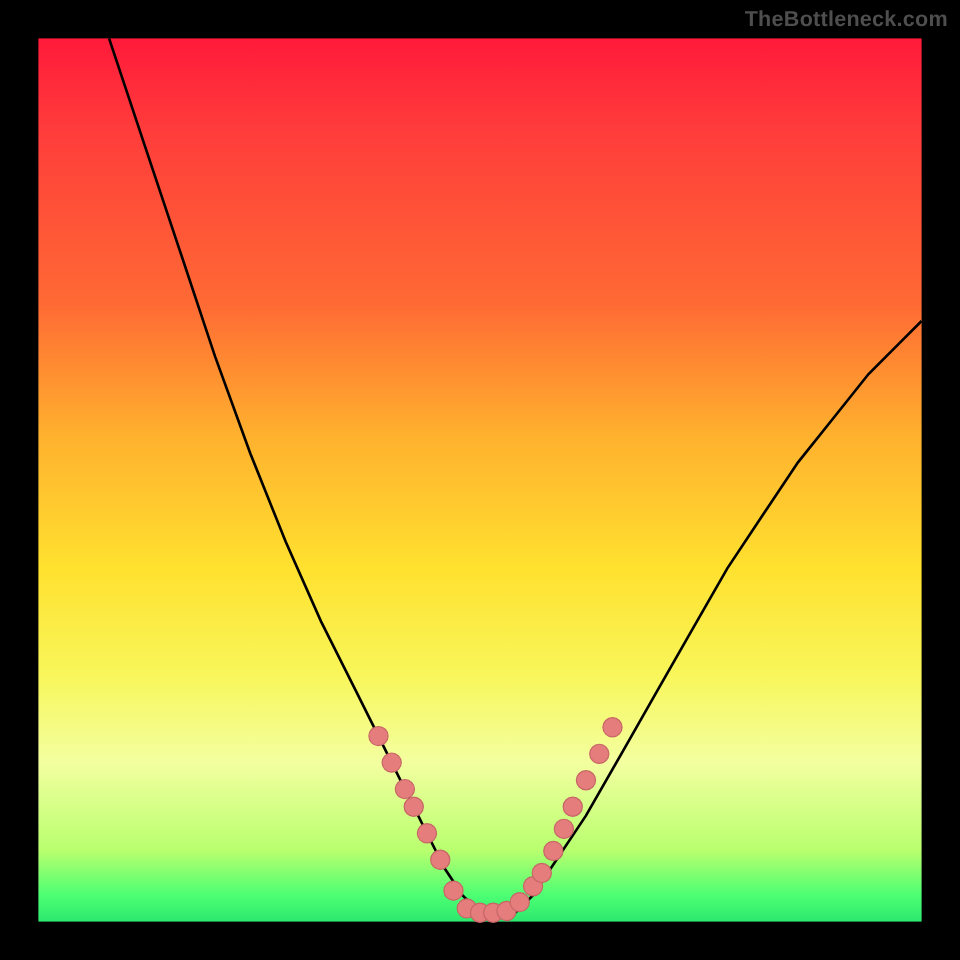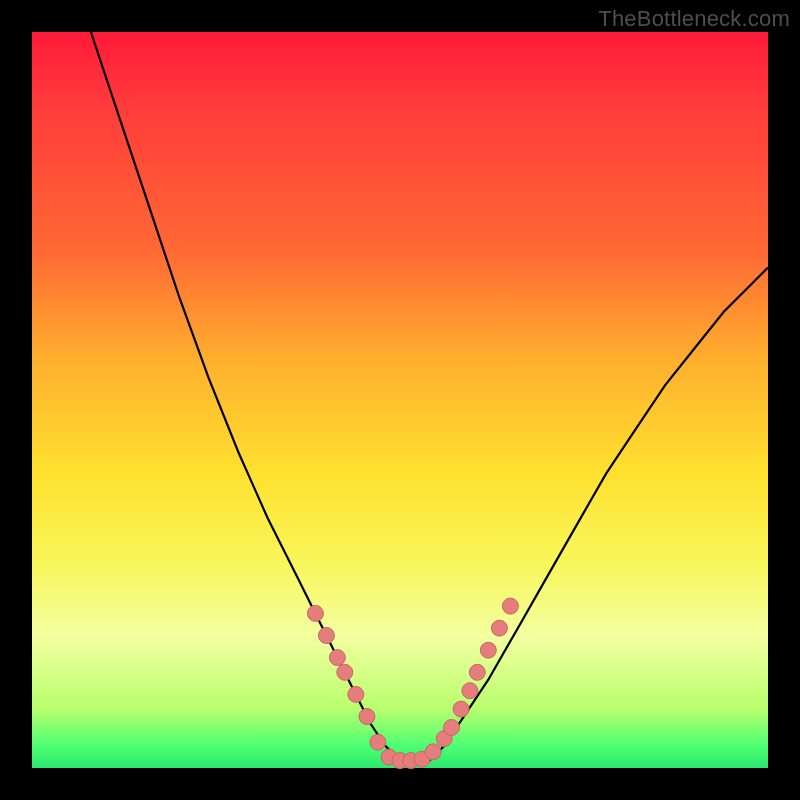--- a/index.html
+++ b/index.html
@@ -36,22 +36,22 @@
       #b8ff6e 92%,
       #4dff73 97%,
       #2ce86e 100%
     );
   }
   .watermark {
     position: absolute;
     top: 6px;
     right: 10px;
     color: #4e4e4e;
-    font-size: 22px;
-    font-weight: 400;
+    font-size: 18px;
+    font-weight: 700;
     letter-spacing: 0.2px;
     user-select: none;
   }
   svg.curve {
     position: absolute;
     left: 0;
     top: 0;
     width: 736px;
     height: 736px;
     overflow: visible;

